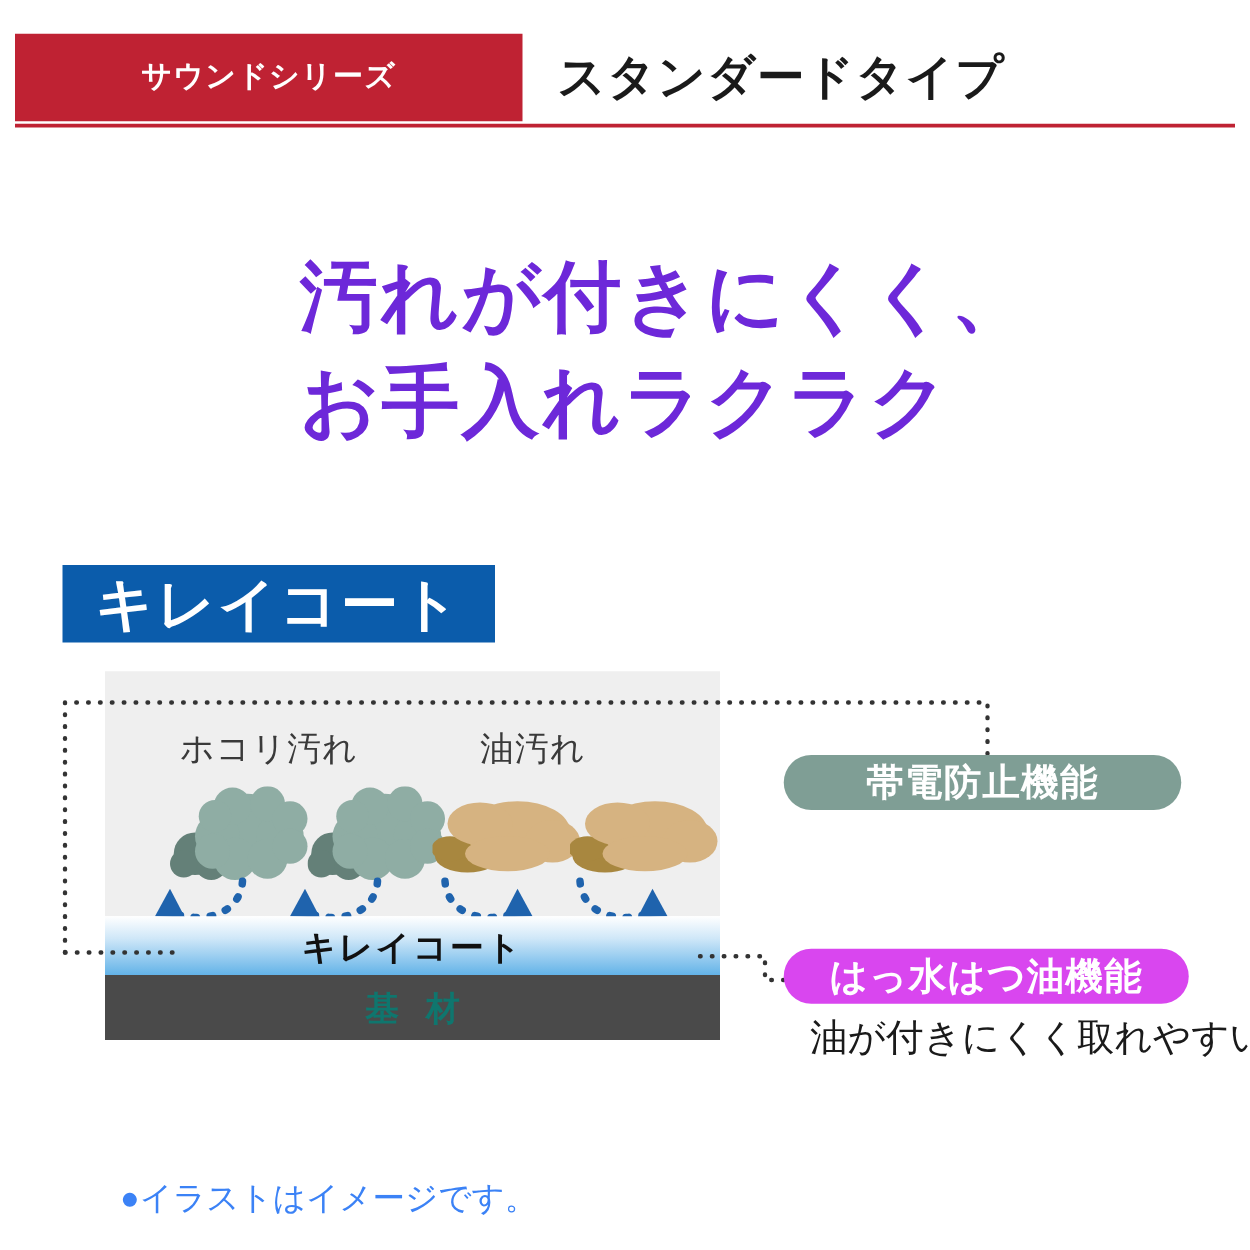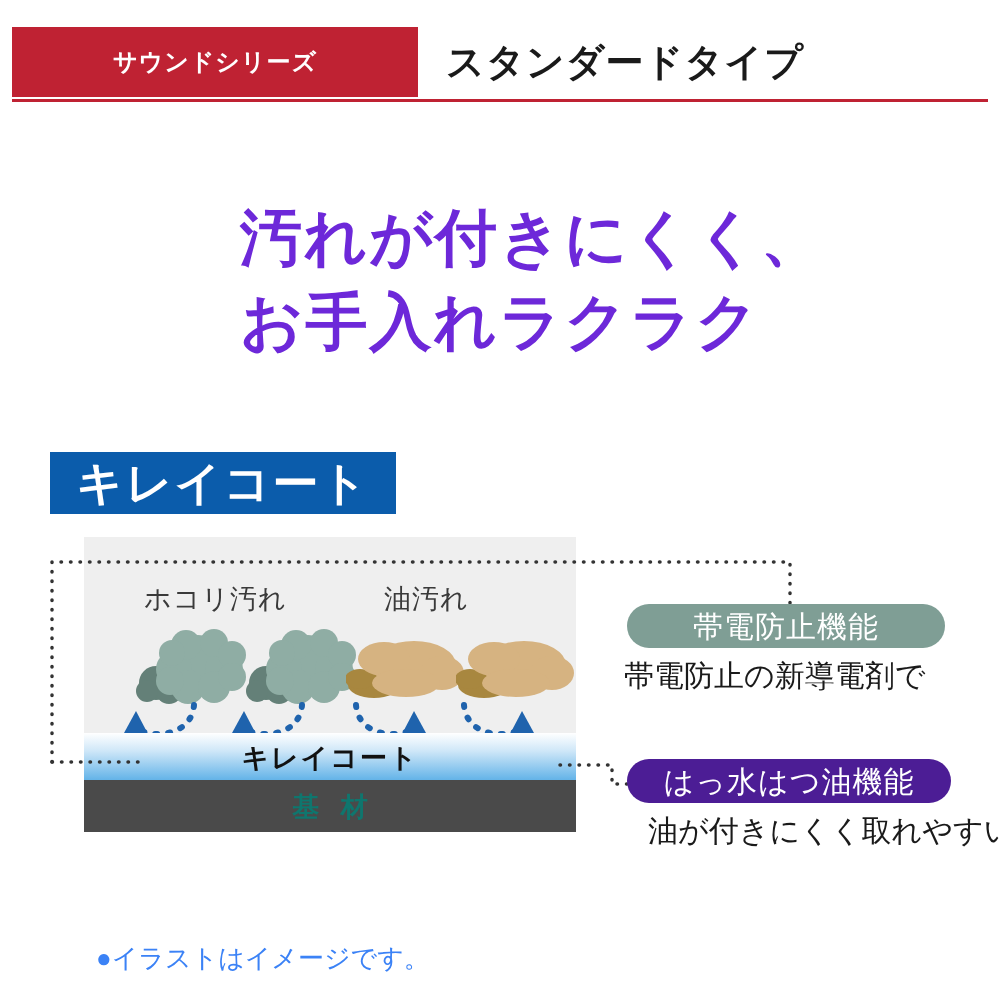--- a/index.html
+++ b/index.html
@@ -186,35 +186,35 @@
 
   
   .callout-pill {
     position: absolute;
     height: 44px;
     border-radius: 22px;
     line-height: 45px;
     text-align: center;
     color: #ffffff;
     font-size: 30px;
-    font-weight: normal;
+    font-weight: bold;
     letter-spacing: 1px;
     white-space: nowrap;
   }
   #callout-antistatic-pill {
     left: 627px;
     top: 604px;
     width: 318px;
     background: #7f9e95;
   }
   #callout-oilrepel-pill {
     left: 627px;
     top: 759px;
     width: 324px;
-    background: #4c1d95;
+    background: #d946ef;
   }
   .callout-desc {
     position: absolute;
     font-size: 30px;
     color: #1a1a1a;
     line-height: 40px;
     letter-spacing: 0px;
     white-space: nowrap;
   }
   #callout-antistatic-desc { left: 624px; top: 656px; }
@@ -350,21 +350,20 @@
 <svg id="connectors" viewBox="0 0 1000 1000">
 
   <path d="M 52 762 L 52 562 L 790 562 L 790 604" fill="none" stroke="#333333" stroke-width="3.5" stroke-linecap="round" stroke-dasharray="0.5 9"></path>
   <path d="M 52 762 L 140 762" fill="none" stroke="#333333" stroke-width="3.5" stroke-linecap="round" stroke-dasharray="0.5 9"></path>
 
   <path d="M 560 765 L 612 765 L 612 784 L 660 784" fill="none" stroke="#333333" stroke-width="3.5" stroke-linecap="round" stroke-dasharray="0.5 9"></path>
 </svg>
 
 <div class="callout-pill" id="callout-antistatic-pill">帯電防止機能</div>
 <div class="callout-desc" id="callout-antistatic-desc">
-  <div>帯電防止の新導電剤で</div>
 </div>
 
 <div class="callout-pill" id="callout-oilrepel-pill">はっ水はつ油機能</div>
 <div class="callout-desc" id="callout-oilrepel-desc">
   <div>油が付きにくく取れやすい</div>
 </div>
 
 <div id="footnote">●イラストはイメージです。</div>
 
 </body></html>

